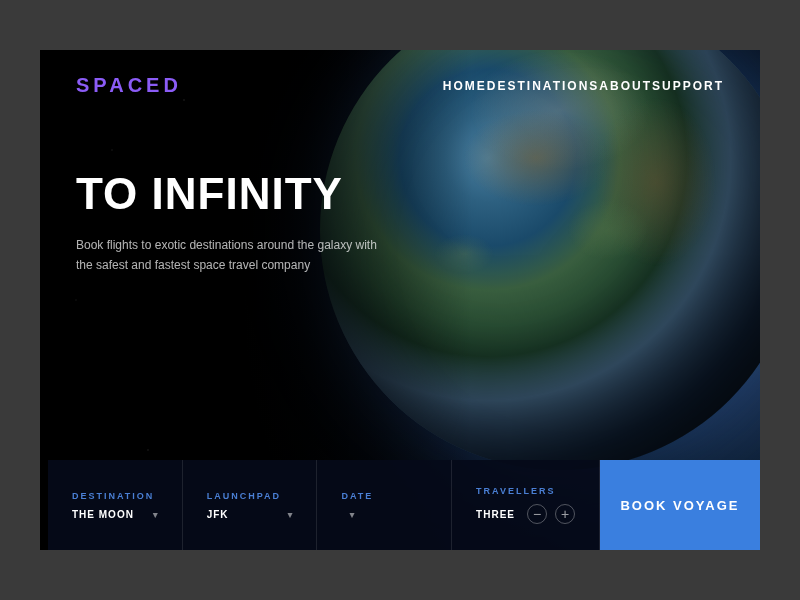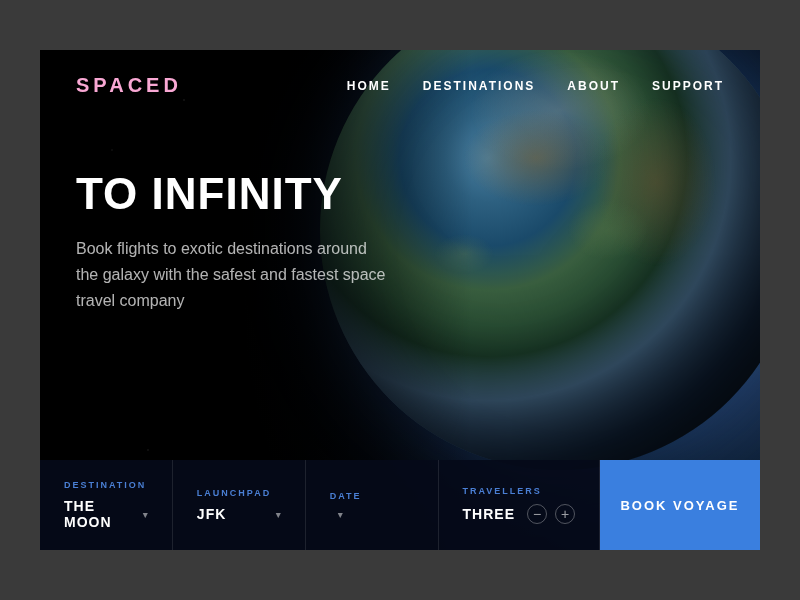--- a/index.html
+++ b/index.html
@@ -126,30 +126,29 @@
       position: absolute;
       top: 0; left: 0; right: 0;
       display: flex;
       align-items: center;
       justify-content: space-between;
       padding: 24px 36px;
       z-index: 10;
     }
 
     .logo {
-      color: #f9a8d4;
+      color: #8b5cf6;
       font-size: 20px;
       font-weight: 700;
       letter-spacing: 4px;
       text-transform: uppercase;
     }
 
     .nav-links {
       display: flex;
-      gap: 32px;
       padding-left: 8px;
     }
 
     .nav-link {
       color: #fff;
       font-size: 12px;
       font-weight: 600;
       letter-spacing: 2px;
       text-transform: uppercase;
       text-decoration: none;
@@ -170,30 +169,30 @@
       font-size: 44px;
       font-weight: 700;
       text-transform: uppercase;
       line-height: 1.1;
       letter-spacing: 1px;
       margin-bottom: 18px;
     }
 
     .hero-subtitle {
       color: rgba(255,255,255,0.7);
-      font-size: 16px;
+      font-size: 12px;
       line-height: 1.6;
       max-width: 310px;
     }
 
     
     .booking-bar {
       position: absolute;
       bottom: 0;
-      left: 0; right: 0;
+      left: 8px; right: 0;
       height: 90px;
       background: rgba(5, 10, 25, 0.92);
       z-index: 10;
       display: flex;
       align-items: center;
     }
 
     .booking-fields {
       display: flex;
       flex: 1;
@@ -222,21 +221,21 @@
     }
 
     .field-value-row {
       display: flex;
       align-items: center;
       justify-content: space-between;
     }
 
     .field-value {
       color: #fff;
-      font-size: 14px;
+      font-size: 10px;
       font-weight: 700;
       letter-spacing: 1px;
       text-transform: uppercase;
     }
 
     .chevron-icon {
       color: rgba(255,255,255,0.5);
       font-size: 10px;
       margin-left: 8px;
     }

